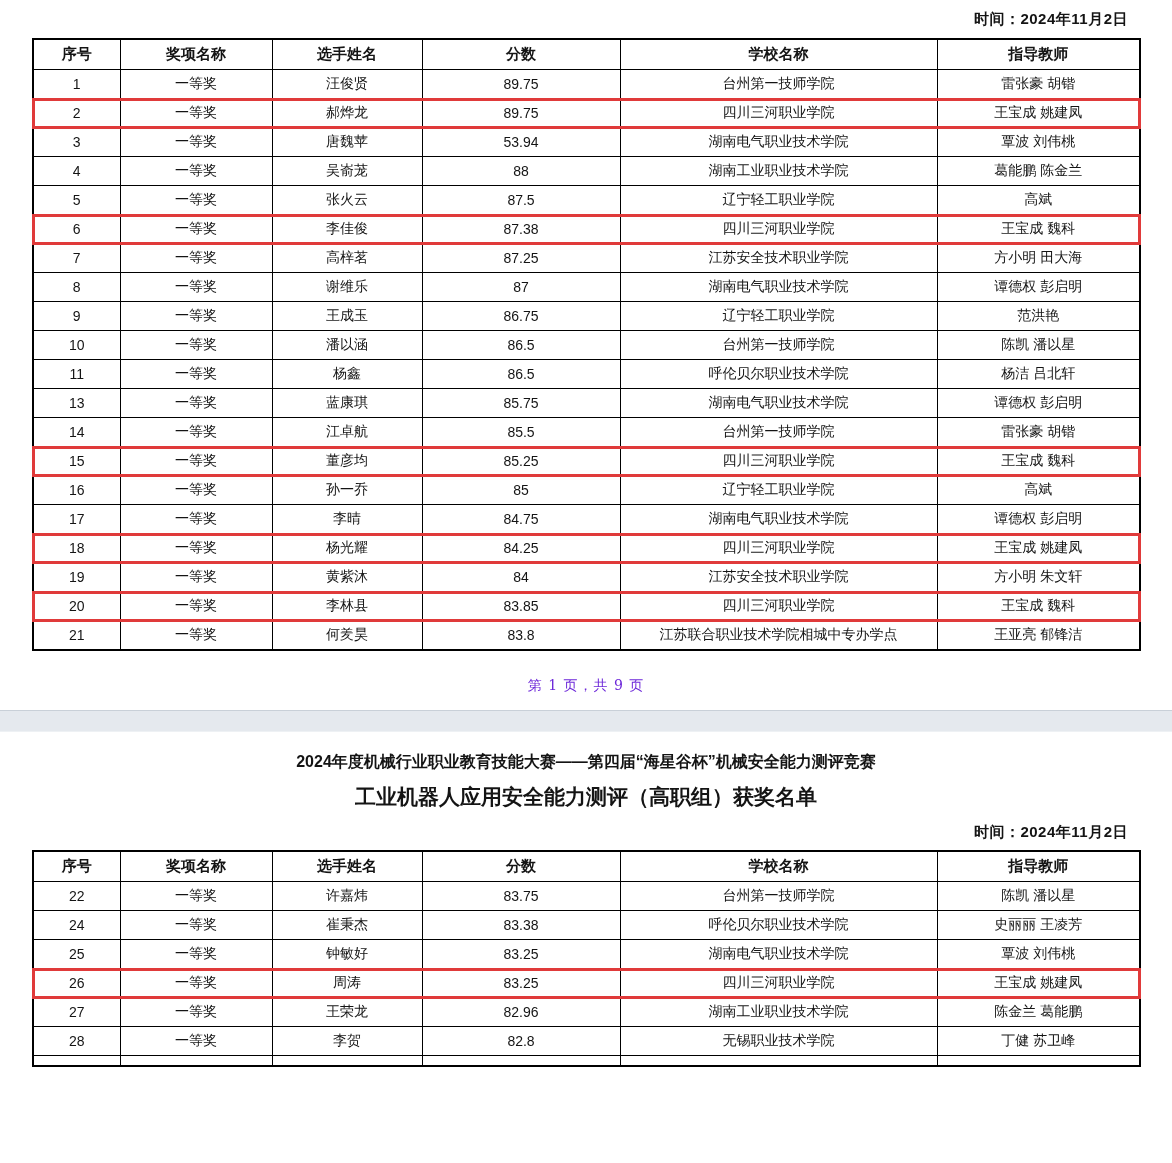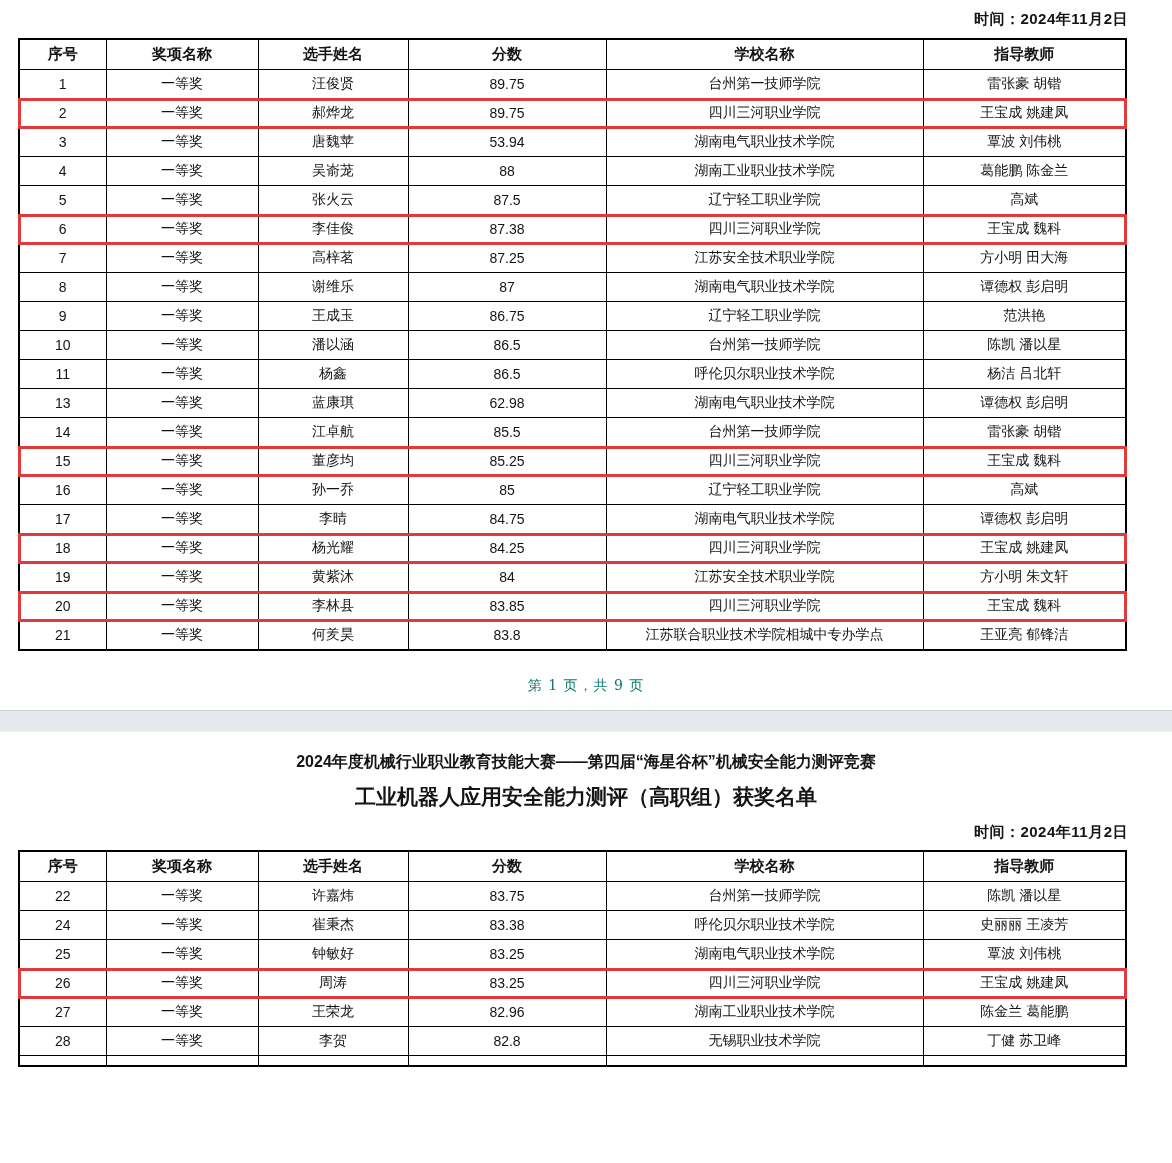--- a/index.html
+++ b/index.html
@@ -7,34 +7,34 @@
     width:1172px;height:1163px;overflow:hidden;background:#ffffff;
     font-family:"Liberation Sans",sans-serif;color:#141414;
     position:relative;
   }
   .time-row{
     text-align:right;font-weight:bold;font-size:15px;
     padding:10px 44px 9px 0;letter-spacing:.5px;
   }
   table.award{
     border-collapse:collapse;table-layout:fixed;
-    margin-left:18px;width:1107px;
+    margin-left:32px;width:1107px;
     border:2px solid #000;
   }
   table.award th, table.award td{
     border:1px solid #000;text-align:center;vertical-align:middle;
     white-space:nowrap;overflow:hidden;padding:0 2px;
   }
   table.award th{font-size:15px;font-weight:bold;height:29px;}
   table.award td{font-size:14px;height:28px;}
   tr.hl{outline:3px solid var(--accent,#e03a3a);outline-offset:-2px;}
   tr.partial td{height:9px;border-bottom:none;}
   .page-footer{
     text-align:center;margin-top:26px;font-size:14px;
-    font-family:"DejaVu Serif",serif;color:#0f766e;letter-spacing:1px;
+    font-family:"DejaVu Serif",serif;color:#6d28d9;letter-spacing:1px;
   }
   .page-gap{
     margin-top:15px;height:20px;background:#e5e9ee;
     border-top:1px solid #c9d0d8;border-bottom:1px solid #eef1f4;
   }
   .title1{
     text-align:center;font-size:16px;font-weight:bold;margin-top:20px;
   }
   .title2{
     text-align:center;font-size:21px;font-weight:bold;margin-top:10px;
@@ -154,21 +154,21 @@
         <td>一等奖</td>
         <td>杨鑫</td>
         <td>86.5</td>
         <td>呼伦贝尔职业技术学院</td>
         <td>杨洁 吕北轩</td>
       </tr>
       <tr>
         <td>13</td>
         <td>一等奖</td>
         <td>蓝康琪</td>
-        <td>62.98</td>
+        <td>85.75</td>
         <td>湖南电气职业技术学院</td>
         <td>谭德权 彭启明</td>
       </tr>
       <tr>
         <td>14</td>
         <td>一等奖</td>
         <td>江卓航</td>
         <td>85.5</td>
         <td>台州第一技师学院</td>
         <td>雷张豪 胡锴</td>

